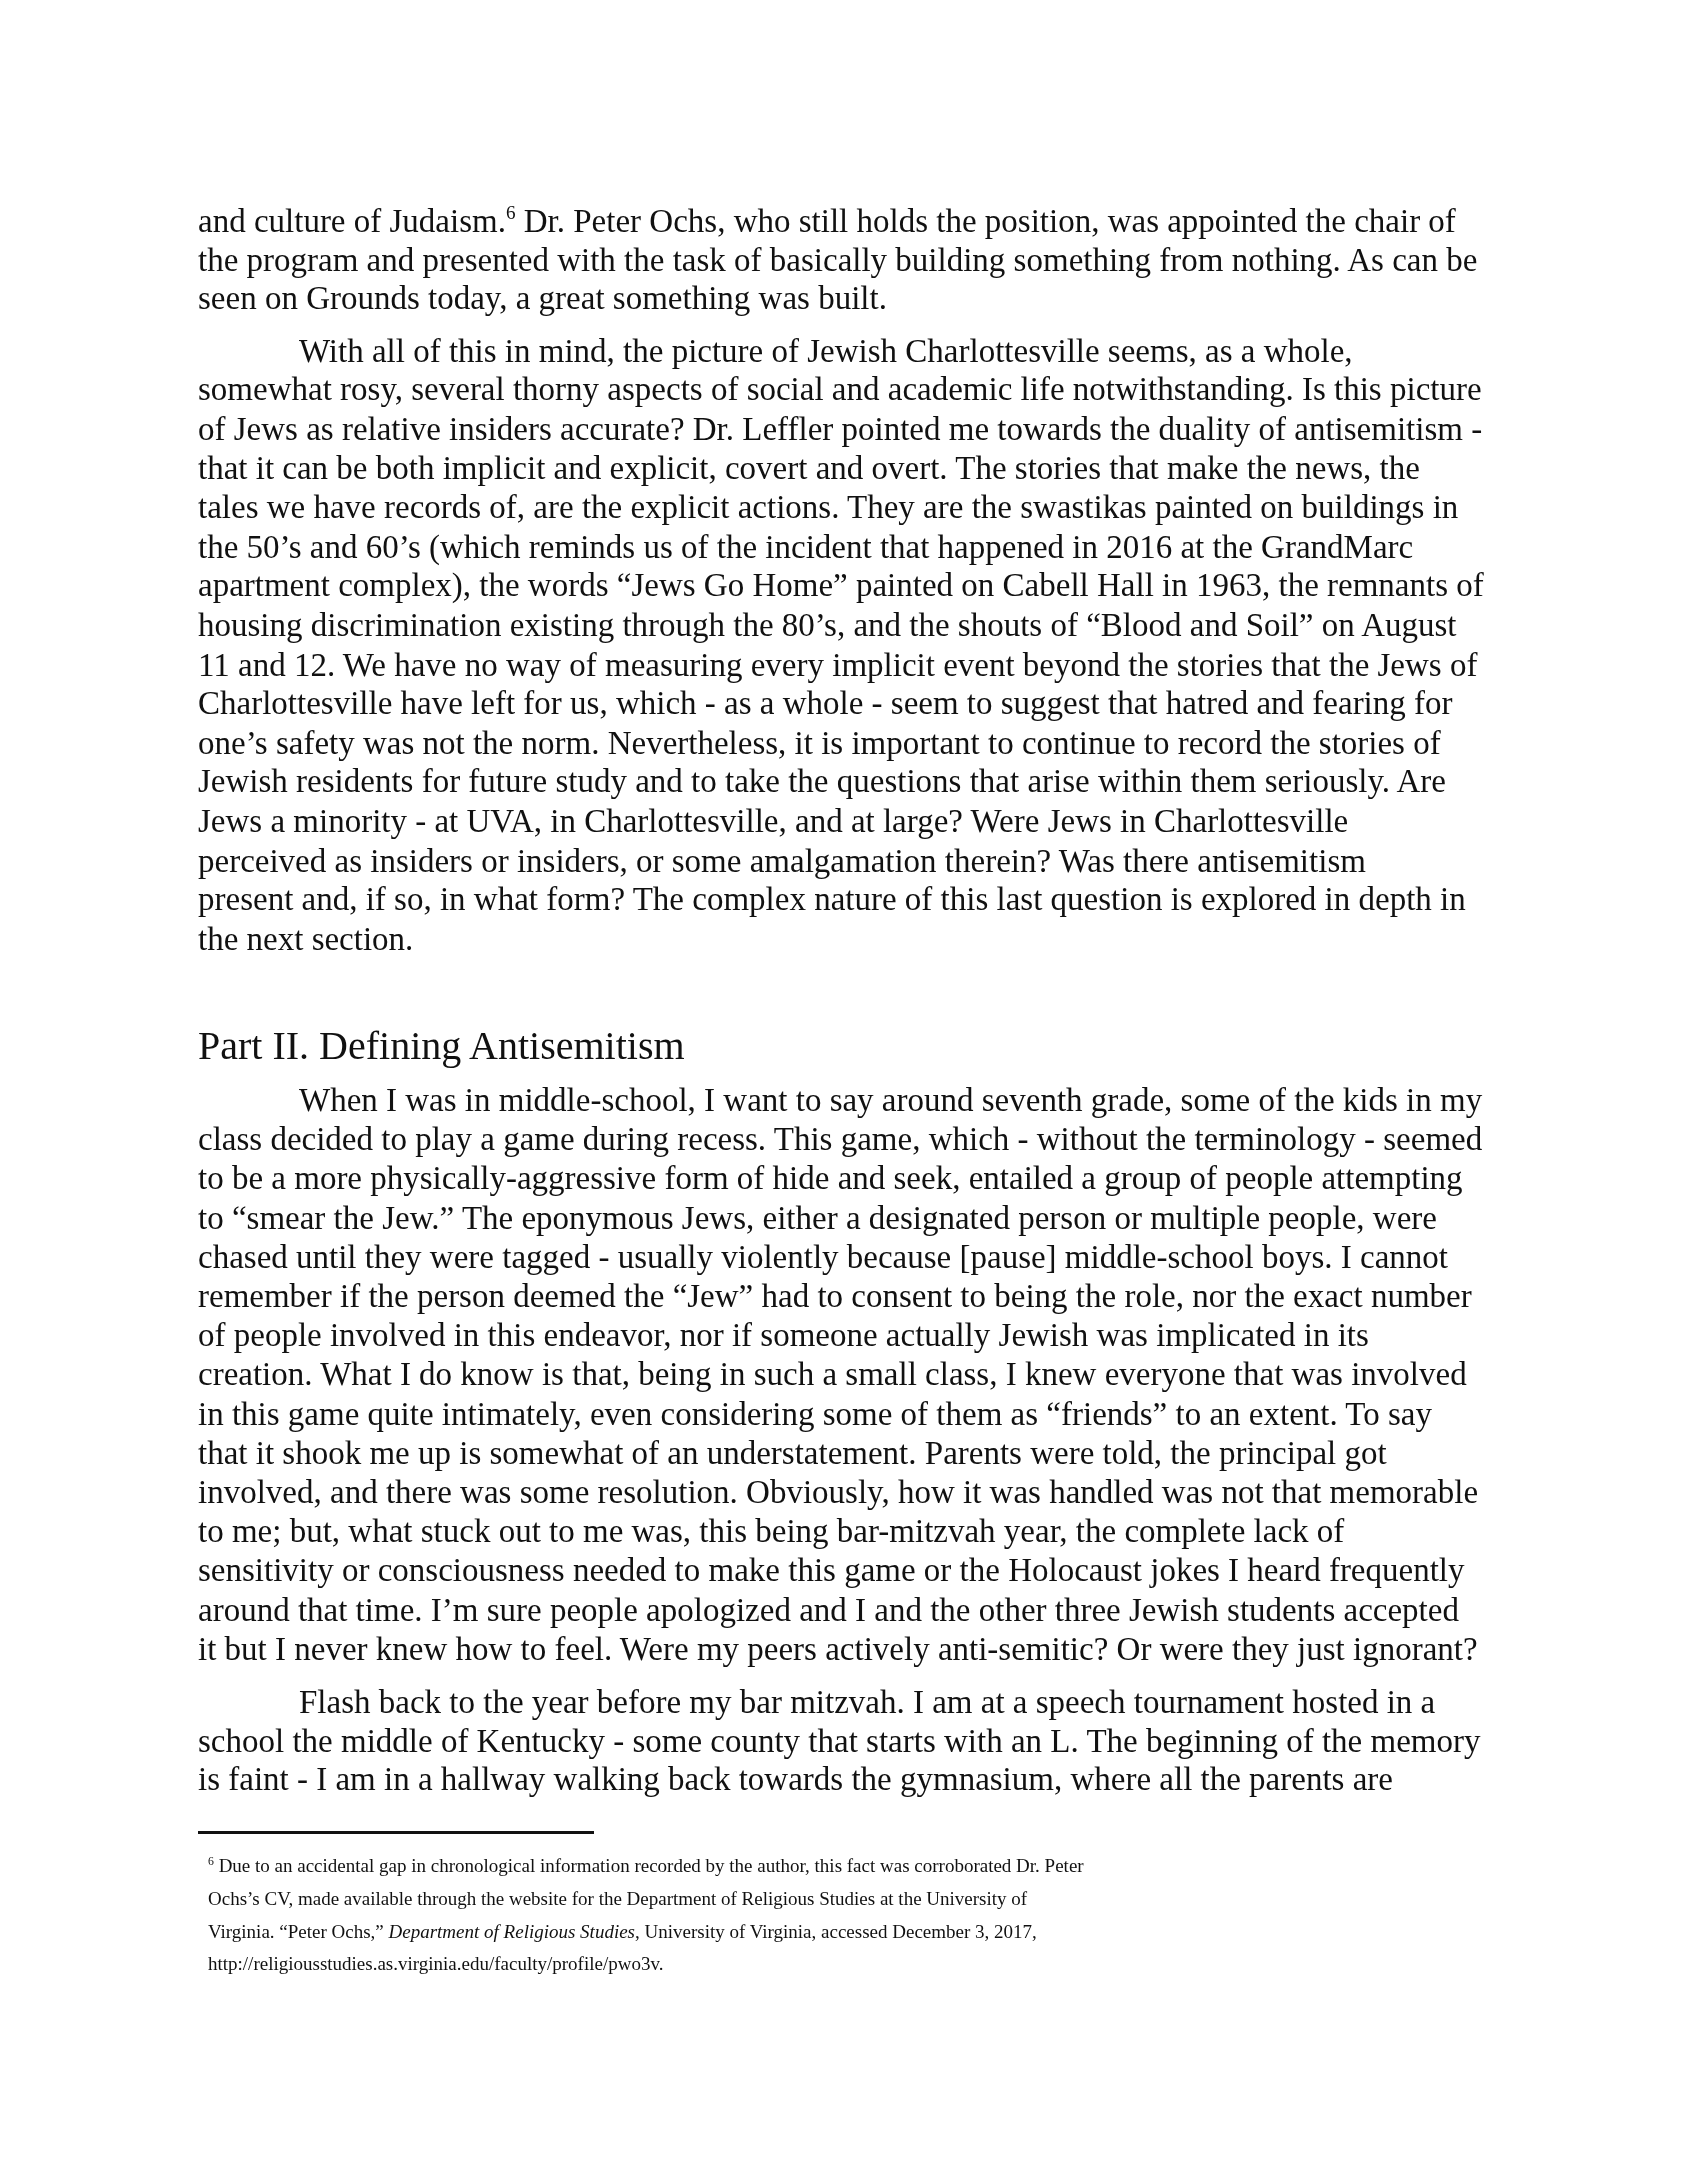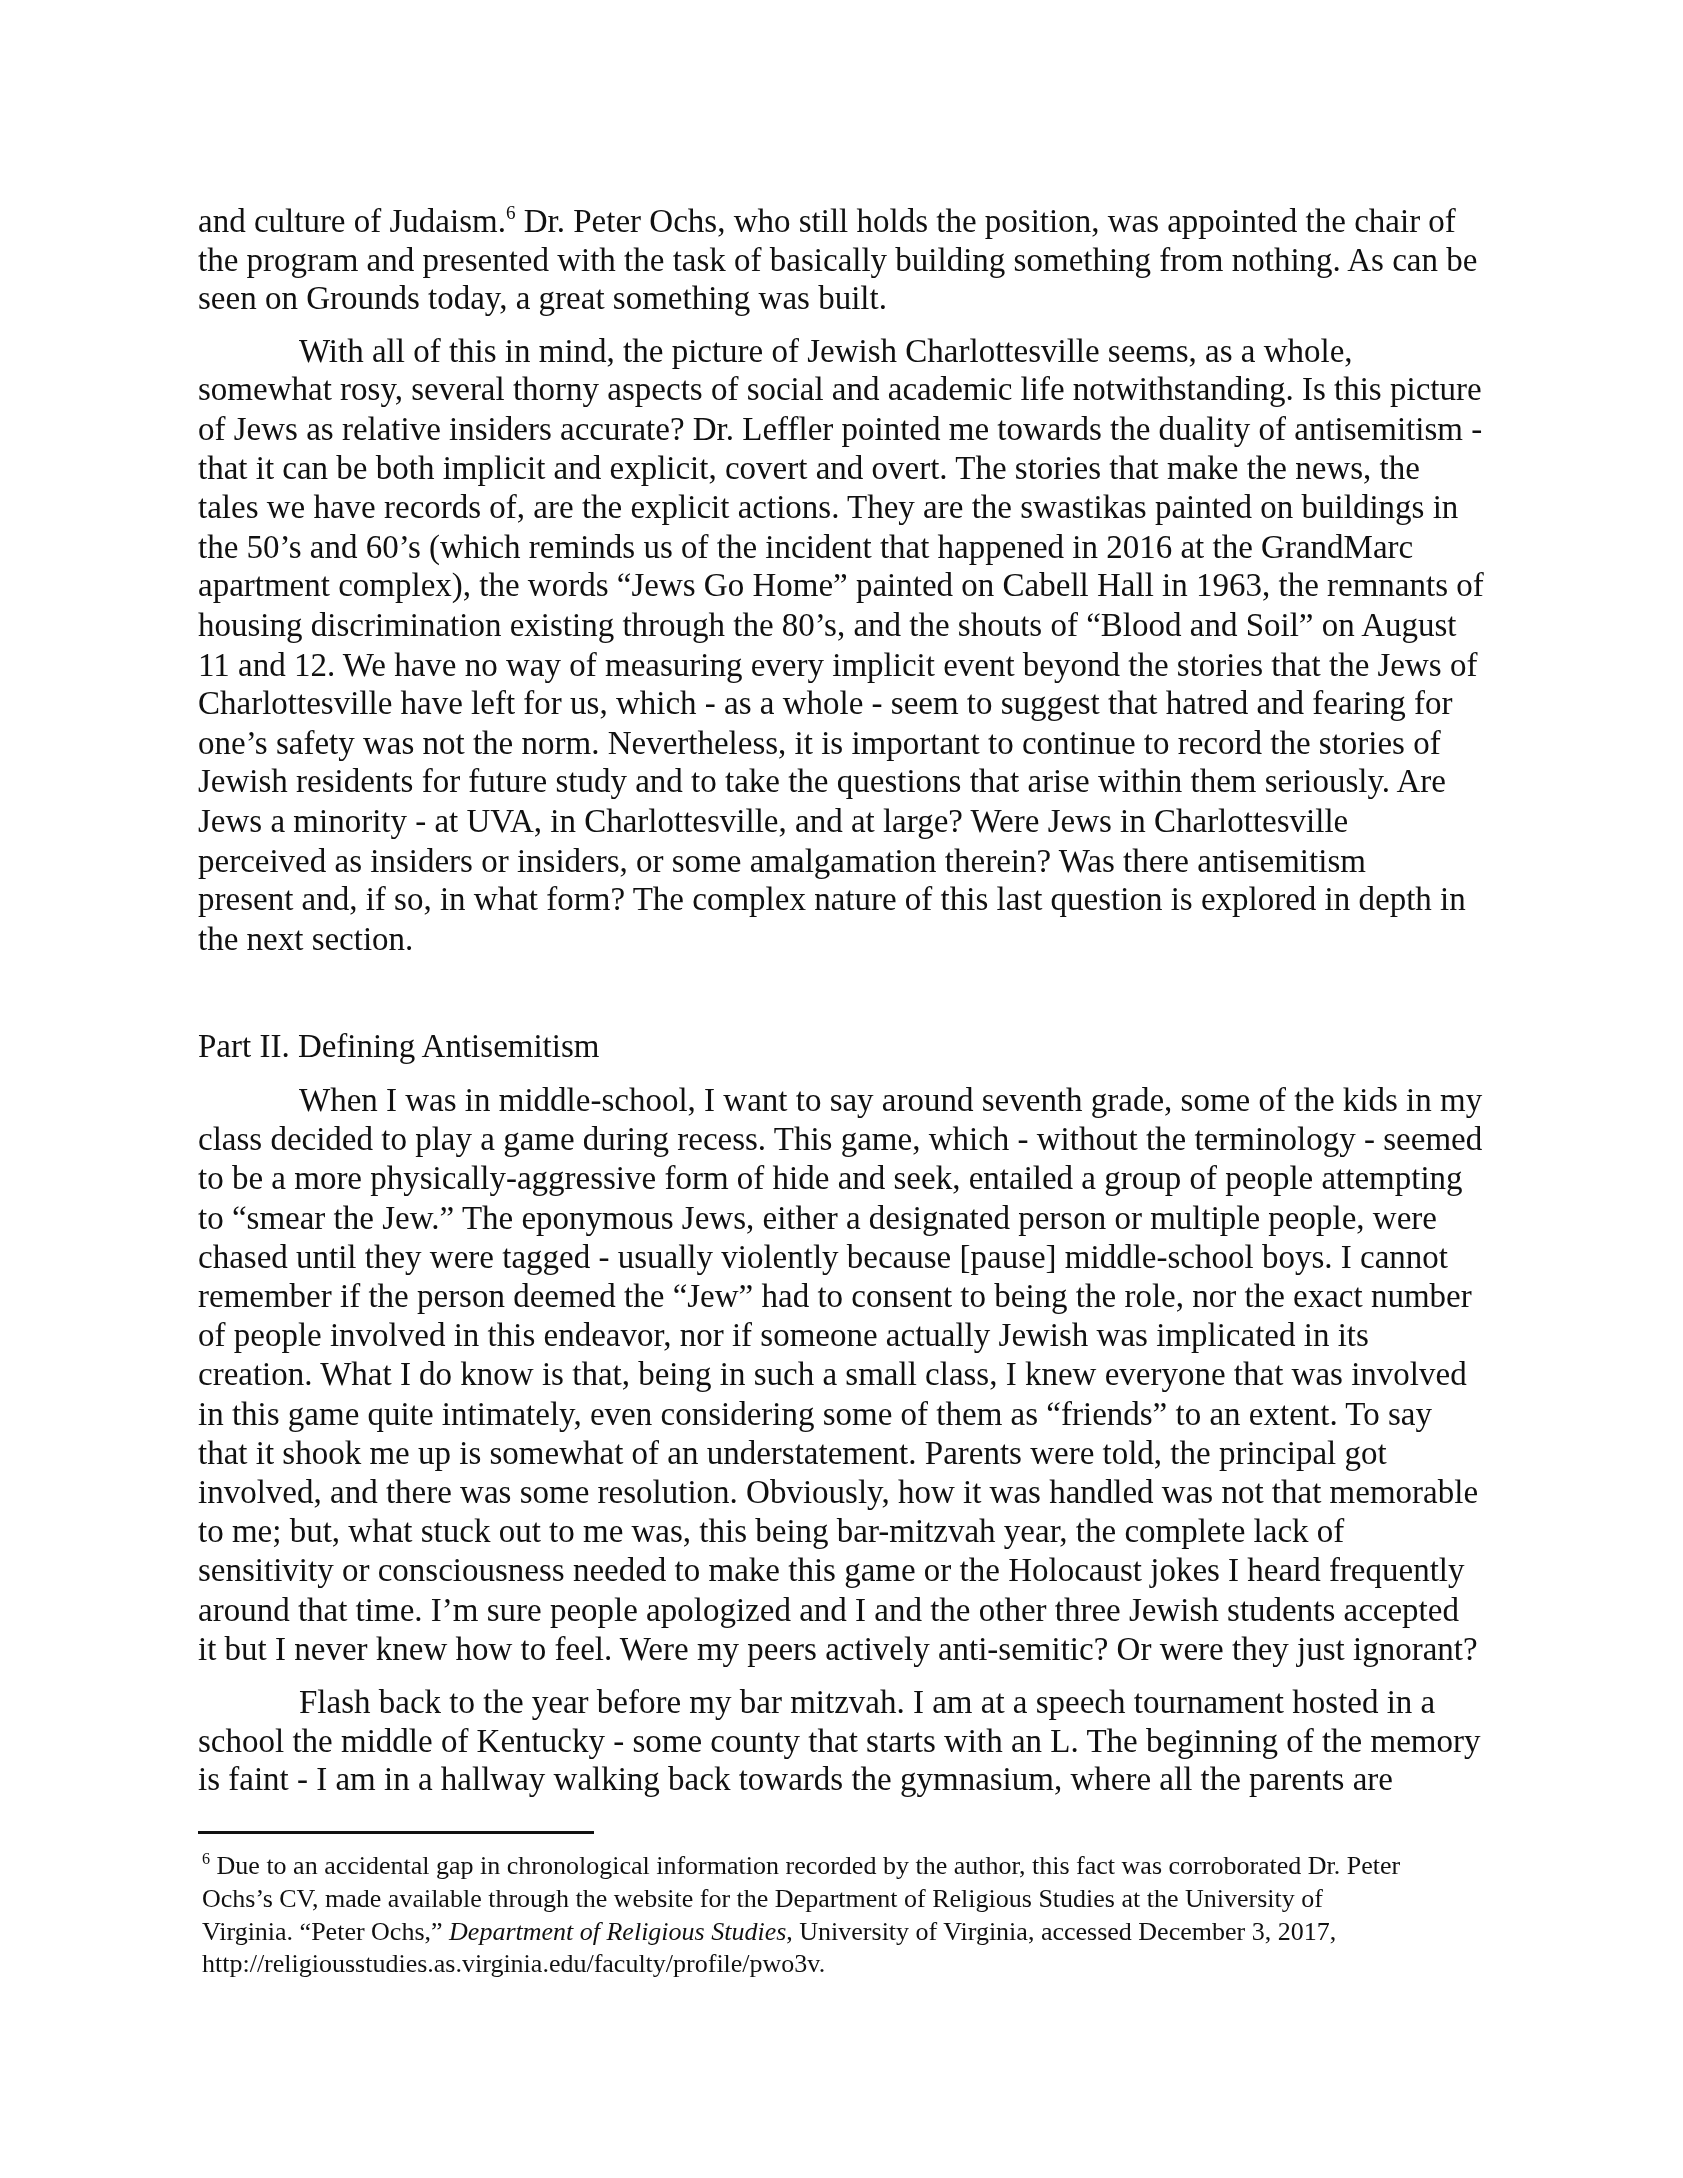--- a/index.html
+++ b/index.html
@@ -7,25 +7,25 @@
   .page {
     position: absolute; left: 0; top: 0; width: 1683px; height: 2178px;
     background: #ffffff; color: #111111;
     font-family: "Liberation Serif", "DejaVu Serif", serif;
   }
   .line {
     position: absolute; left: 198px; white-space: nowrap;
     font-size: 33px; line-height: 40px; height: 40px;
   }
   .line.indent { left: 299px; font-family: Liberation Serif, serif; }
-  .heading { position: absolute; left: 198px; white-space: nowrap; font-size: 33px; line-height: 40px; }
+  .heading { position: absolute; left: 198px; white-space: nowrap; font-size: 40px; line-height: 40px; }
   .fn-rule { position: absolute; left: 198px; top: 1831px; width: 396px; height: 3px; background: #111111; }
   .fn-line {
-    position: absolute; left: 202px; white-space: nowrap;
-    font-size: 26px; line-height: 32px; height: 32px;
+    position: absolute; left: 208px; white-space: nowrap;
+    font-size: 19px; line-height: 32px; height: 32px;
   }
   sup.ref { font-size: 0.58em; position: relative; top: -0.05em; vertical-align: super; line-height: 0; }
   .fn-mark { font-size: 0.62em; vertical-align: super; line-height: 0; }
   i { }
 </style>
 </head>
 <body>
 
 <div class="page">
 

